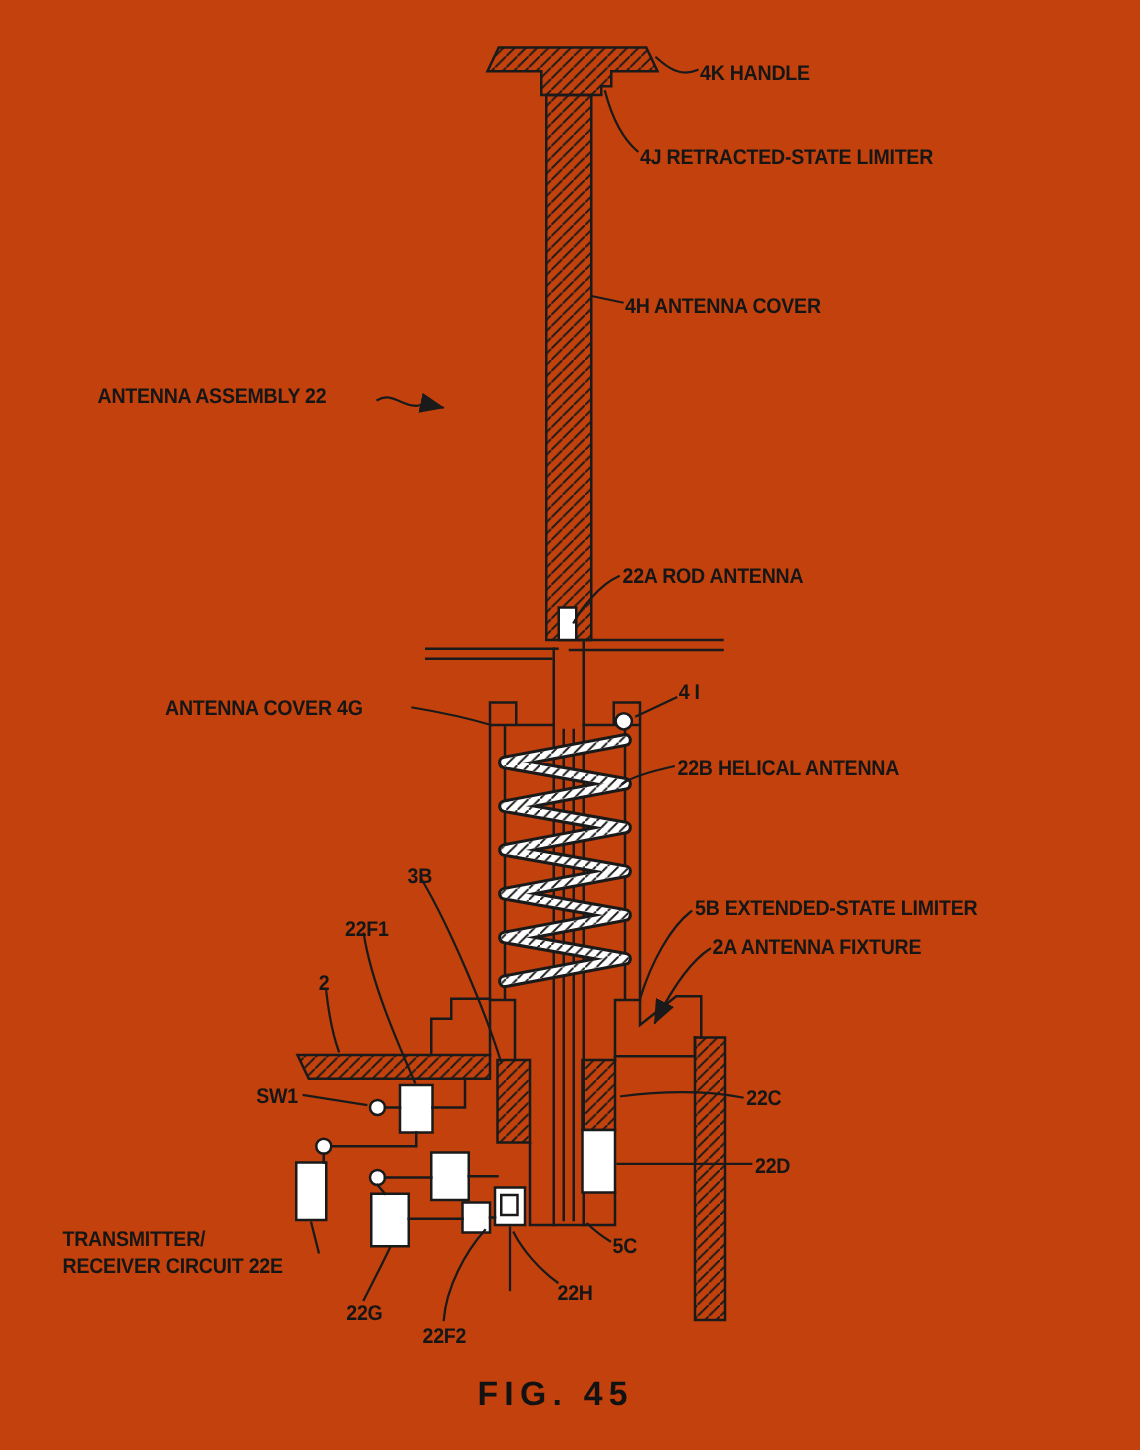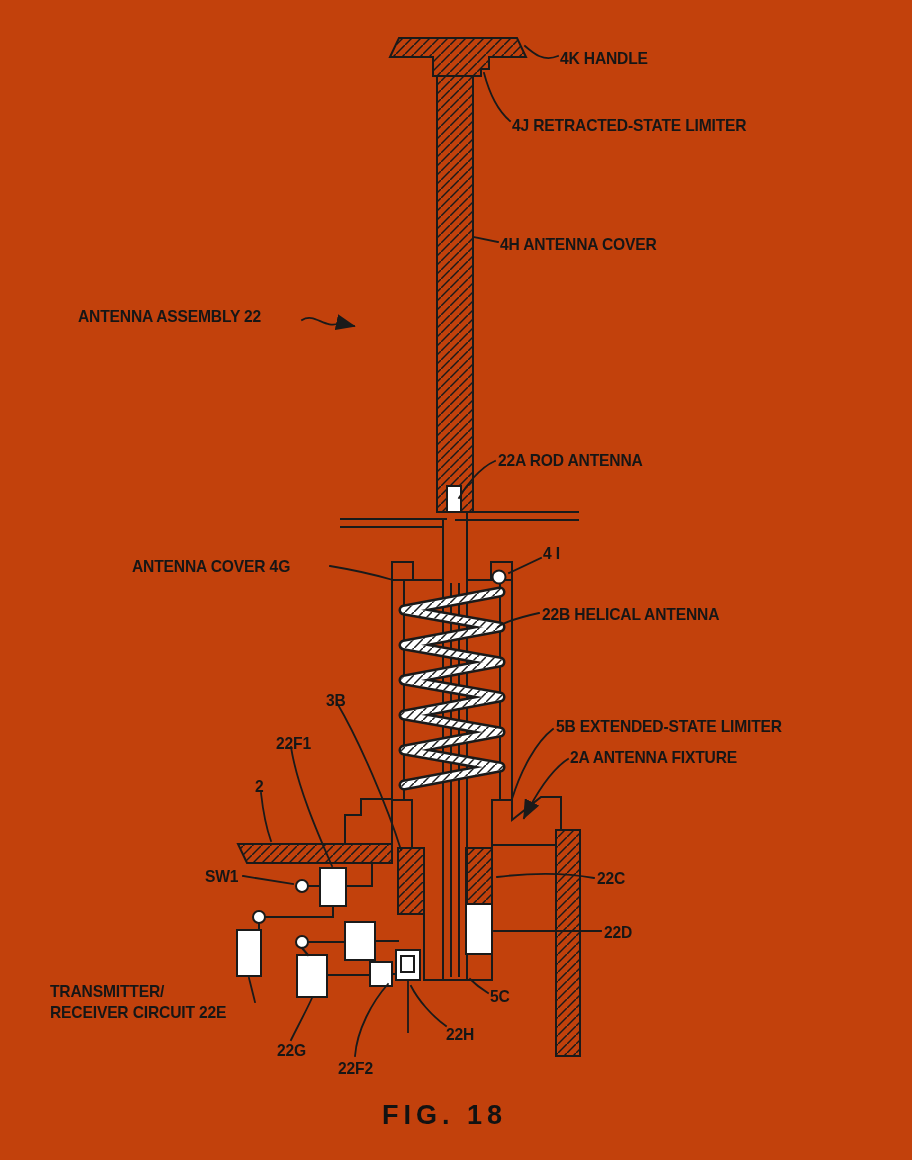--- a/index.html
+++ b/index.html
@@ -173,14 +173,14 @@
   <div class="lbl" id="lbl-22d">22D</div>
   <div class="lbl" id="lbl-tx">
     <div>TRANSMITTER/</div>
     <div>RECEIVER CIRCUIT 22E</div>
   </div>
   <div class="lbl" id="lbl-5c">5C</div>
   <div class="lbl" id="lbl-22h">22H</div>
   <div class="lbl" id="lbl-22g">22G</div>
   <div class="lbl" id="lbl-22f2">22F2</div>
 
-  <div class="caption" id="fig-caption">FIG. 18</div>
+  <div class="caption" id="fig-caption">FIG. 45</div>
 </div>
 
 </body></html>

